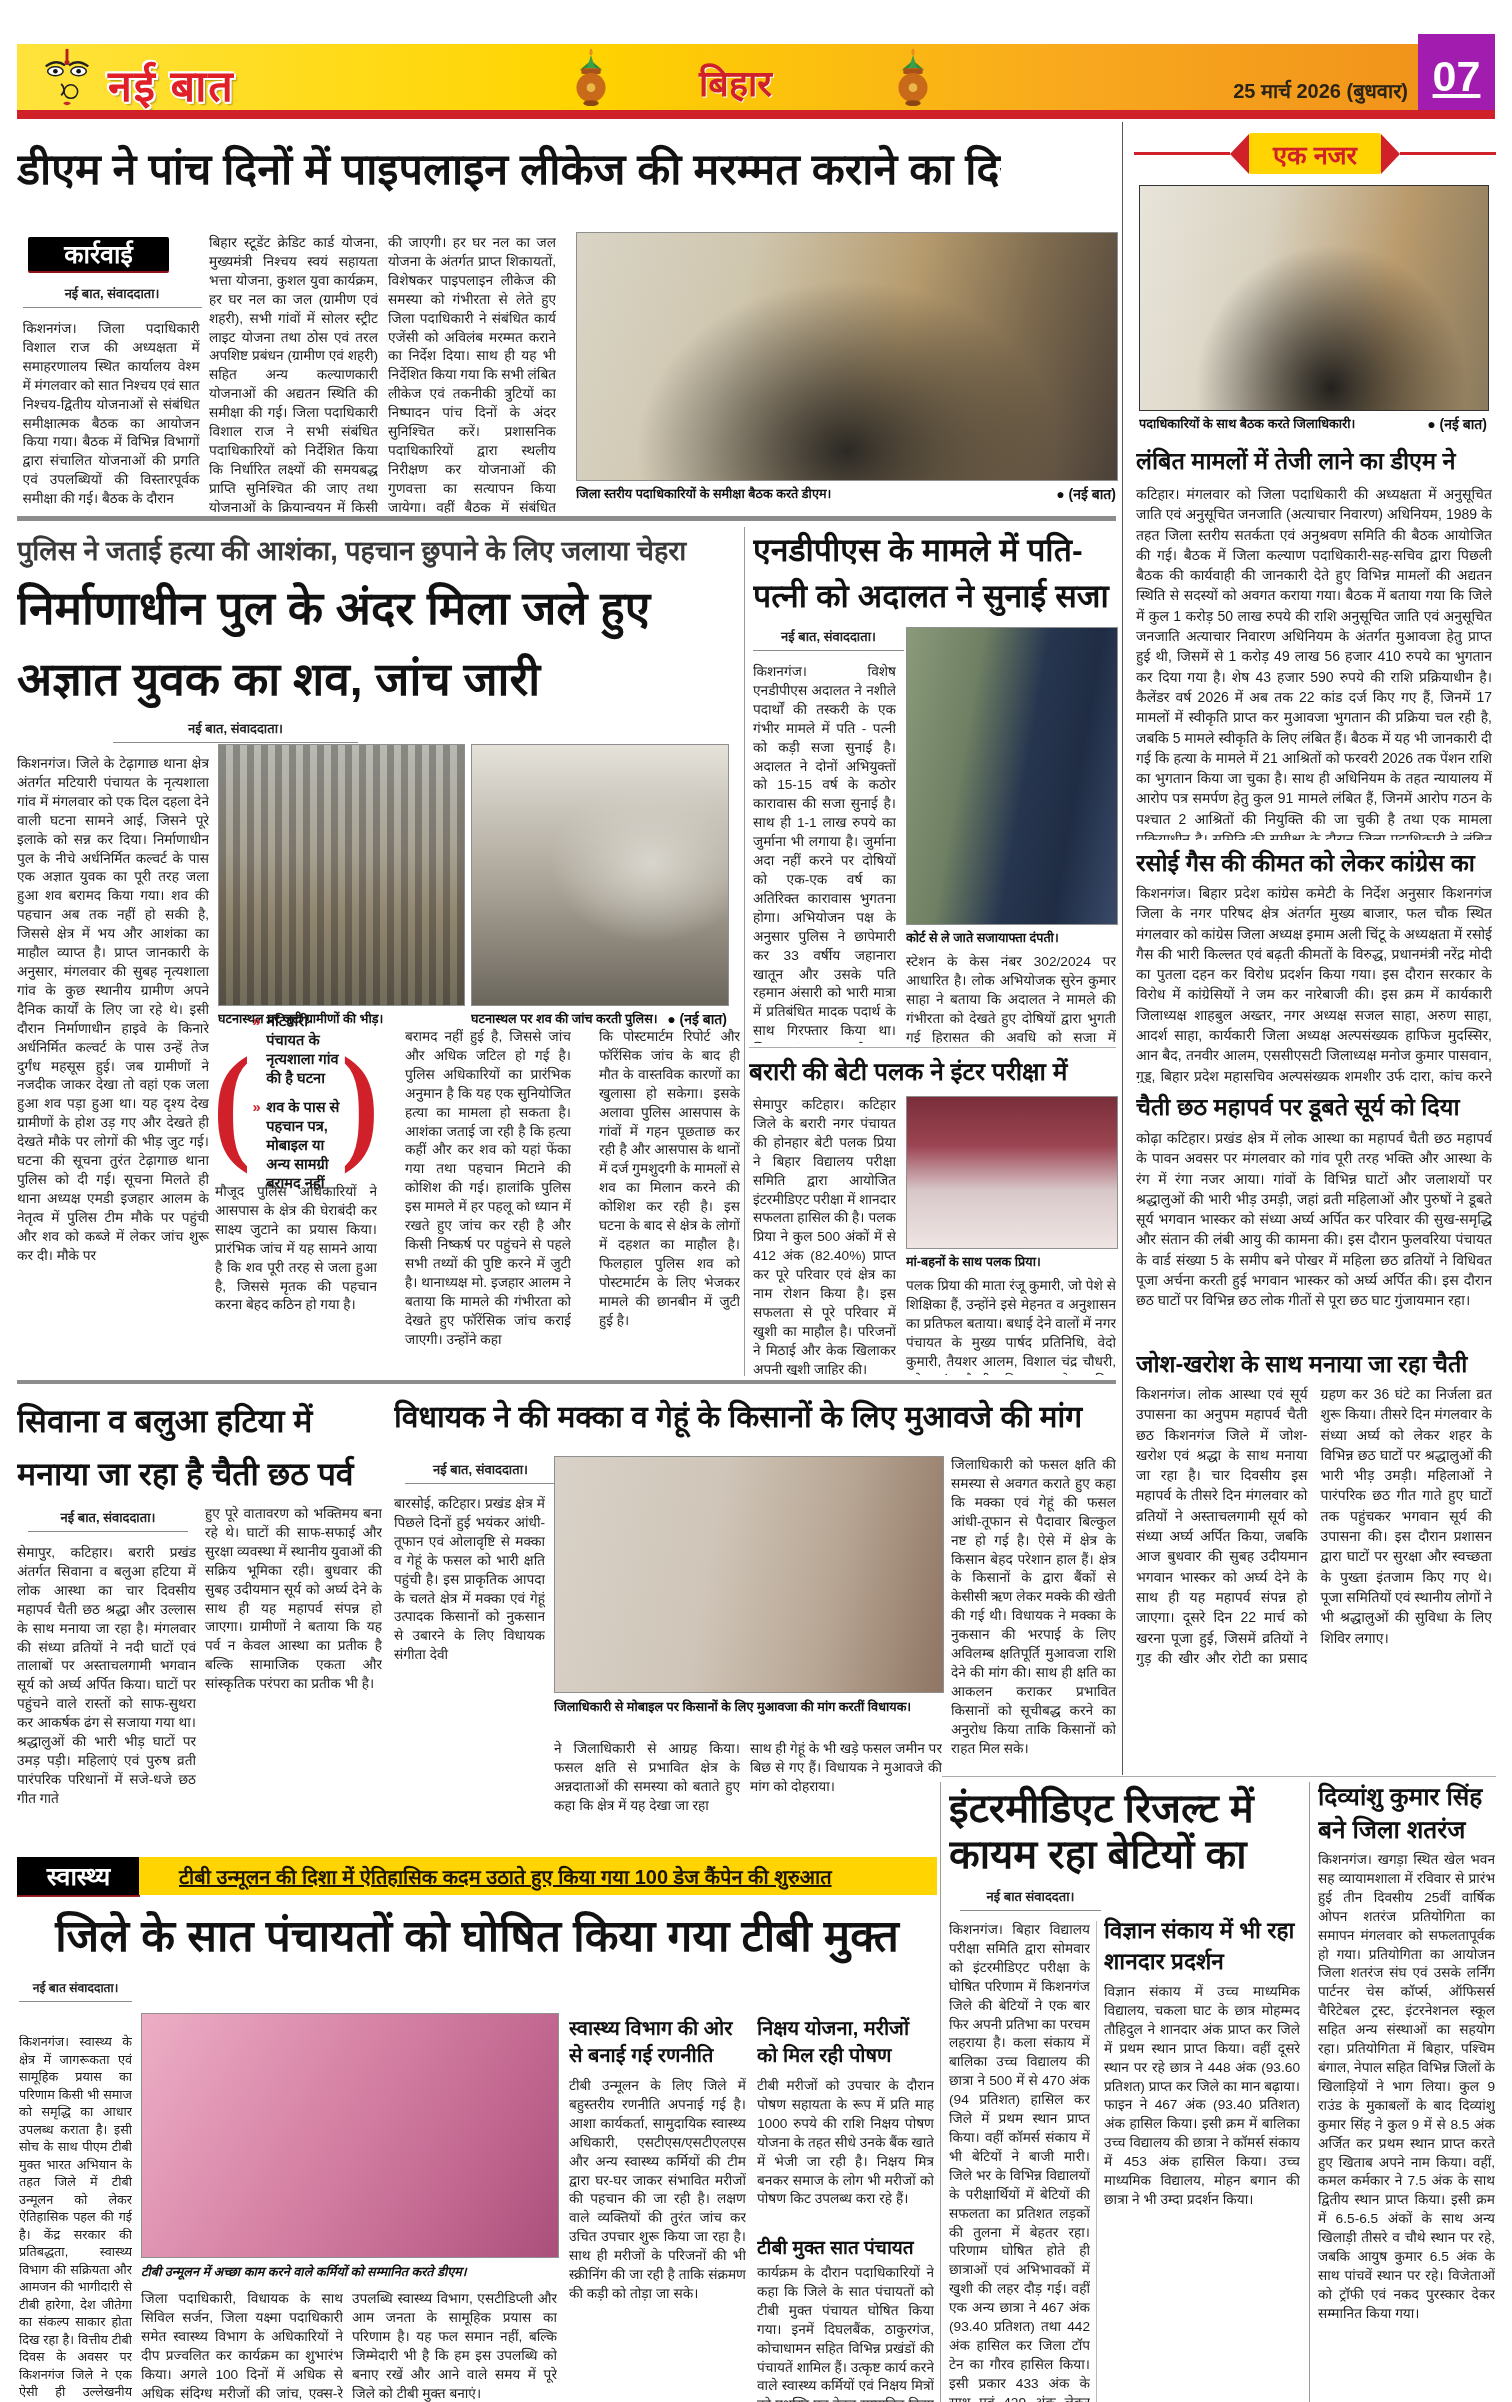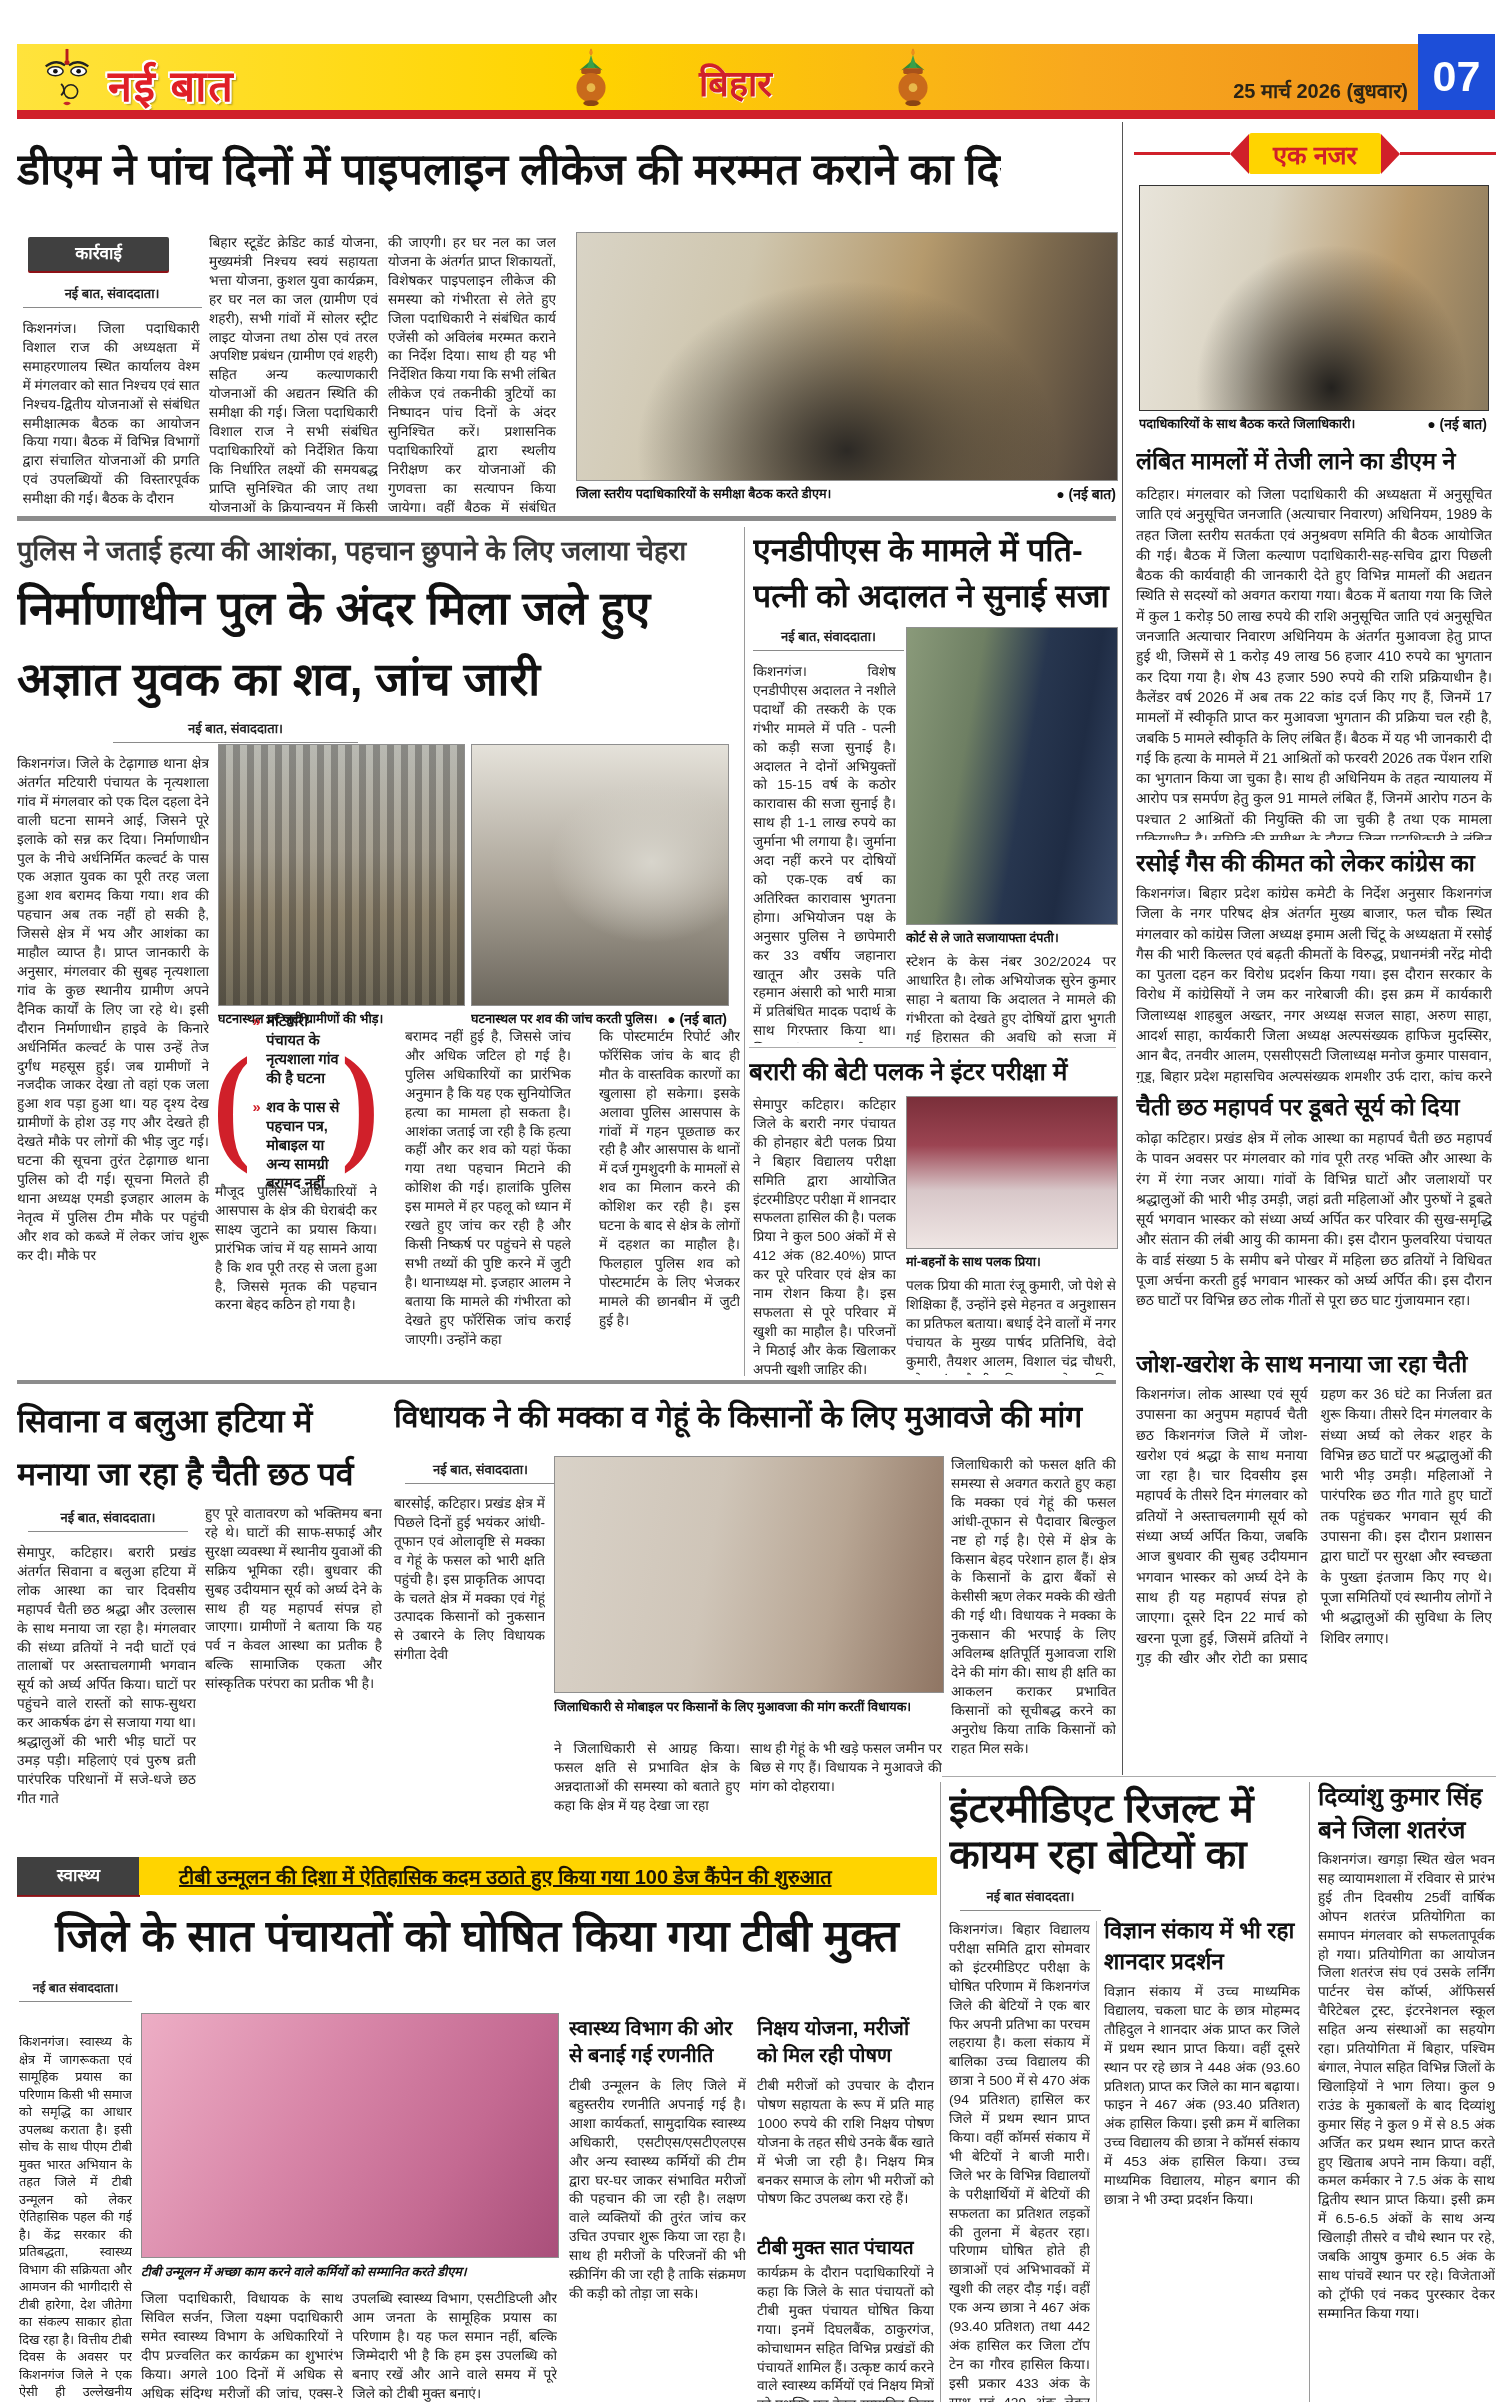--- a/index.html
+++ b/index.html
@@ -13,24 +13,24 @@
   .credit{font-size:14px;font-weight:bold;color:#111;white-space:nowrap;}
   .photo{border:0.9px solid #8f8f8f;overflow:hidden;}
   .vline{background:#9a9a9a;width:0.9px;}
   .hline{background:#8c8c8c;}
   
   .mast{background:linear-gradient(90deg,#ffe33c 0%,#ffd400 38%,#f8a81e 72%,#ef8f1a 100%);}
   .paper-logo{font-size:43px;font-weight:bold;color:#e01f26;letter-spacing:1.9px;
       text-shadow:1.9px 0 #fff,-1.9px 0 #fff,0 1.9px #fff,0 -1.9px #fff,1.9px 1.9px #fff,-1.9px -1.9px #fff,2.8px 2.8px 1.9px rgba(0,0,0,.35);}
   .edition{font-size:36px;font-weight:bold;color:#d0202a;text-shadow:0.9px 0.9px #fff;}
   .mast-date{font-size:20px;font-weight:bold;color:#2b2416;text-align:right;}
-  .pagenum{background:#1d4ed8;color:#fff;font-size:43px;font-weight:bold;text-align:center;line-height:85px;}
+  .pagenum{background:#a21caf;color:#fff;font-size:43px;font-weight:bold;text-align:center;line-height:85px;text-decoration:underline;}
   .redstripe{background:#d0202a;}
   
-  .tag-red{background:#404040;color:#fff;font-weight:bold;font-size:17px;text-align:center;line-height:34px;border-radius:1.9px;box-shadow:0 1.9px 0 #8d1116;}
+  .tag-red{background:#000000;color:#fff;font-weight:bold;font-size:25px;text-align:center;line-height:34px;border-radius:1.9px;box-shadow:0 1.9px 0 #8d1116;}
   .strip-yellow{background:#ffd400;display:flex;align-items:center;}
   .strip-yellow span{font-size:20px;font-weight:bold;color:#1c1405;padding-left:40px;text-decoration:underline;}
   .tag-arrow{width:0;height:0;border-top:19px solid transparent;border-bottom:19px solid transparent;border-left:17px solid #d0202a;}
   
   .rail-banner{display:flex;align-items:center;}
   .rb-line{flex:1;height:3.8px;background:#d0202a;}
   .rb-box{background:#ffd400;color:#d0202a;font-size:25.4px;font-weight:bold;padding:3.8px 24.5px;border-radius:2.8px;}
   .chev-l{width:0;height:0;border-top:20px solid transparent;border-bottom:20px solid transparent;border-right:19px solid #d0202a;}
   .chev-r{width:0;height:0;border-top:20px solid transparent;border-bottom:20px solid transparent;border-left:19px solid #d0202a;}
   

